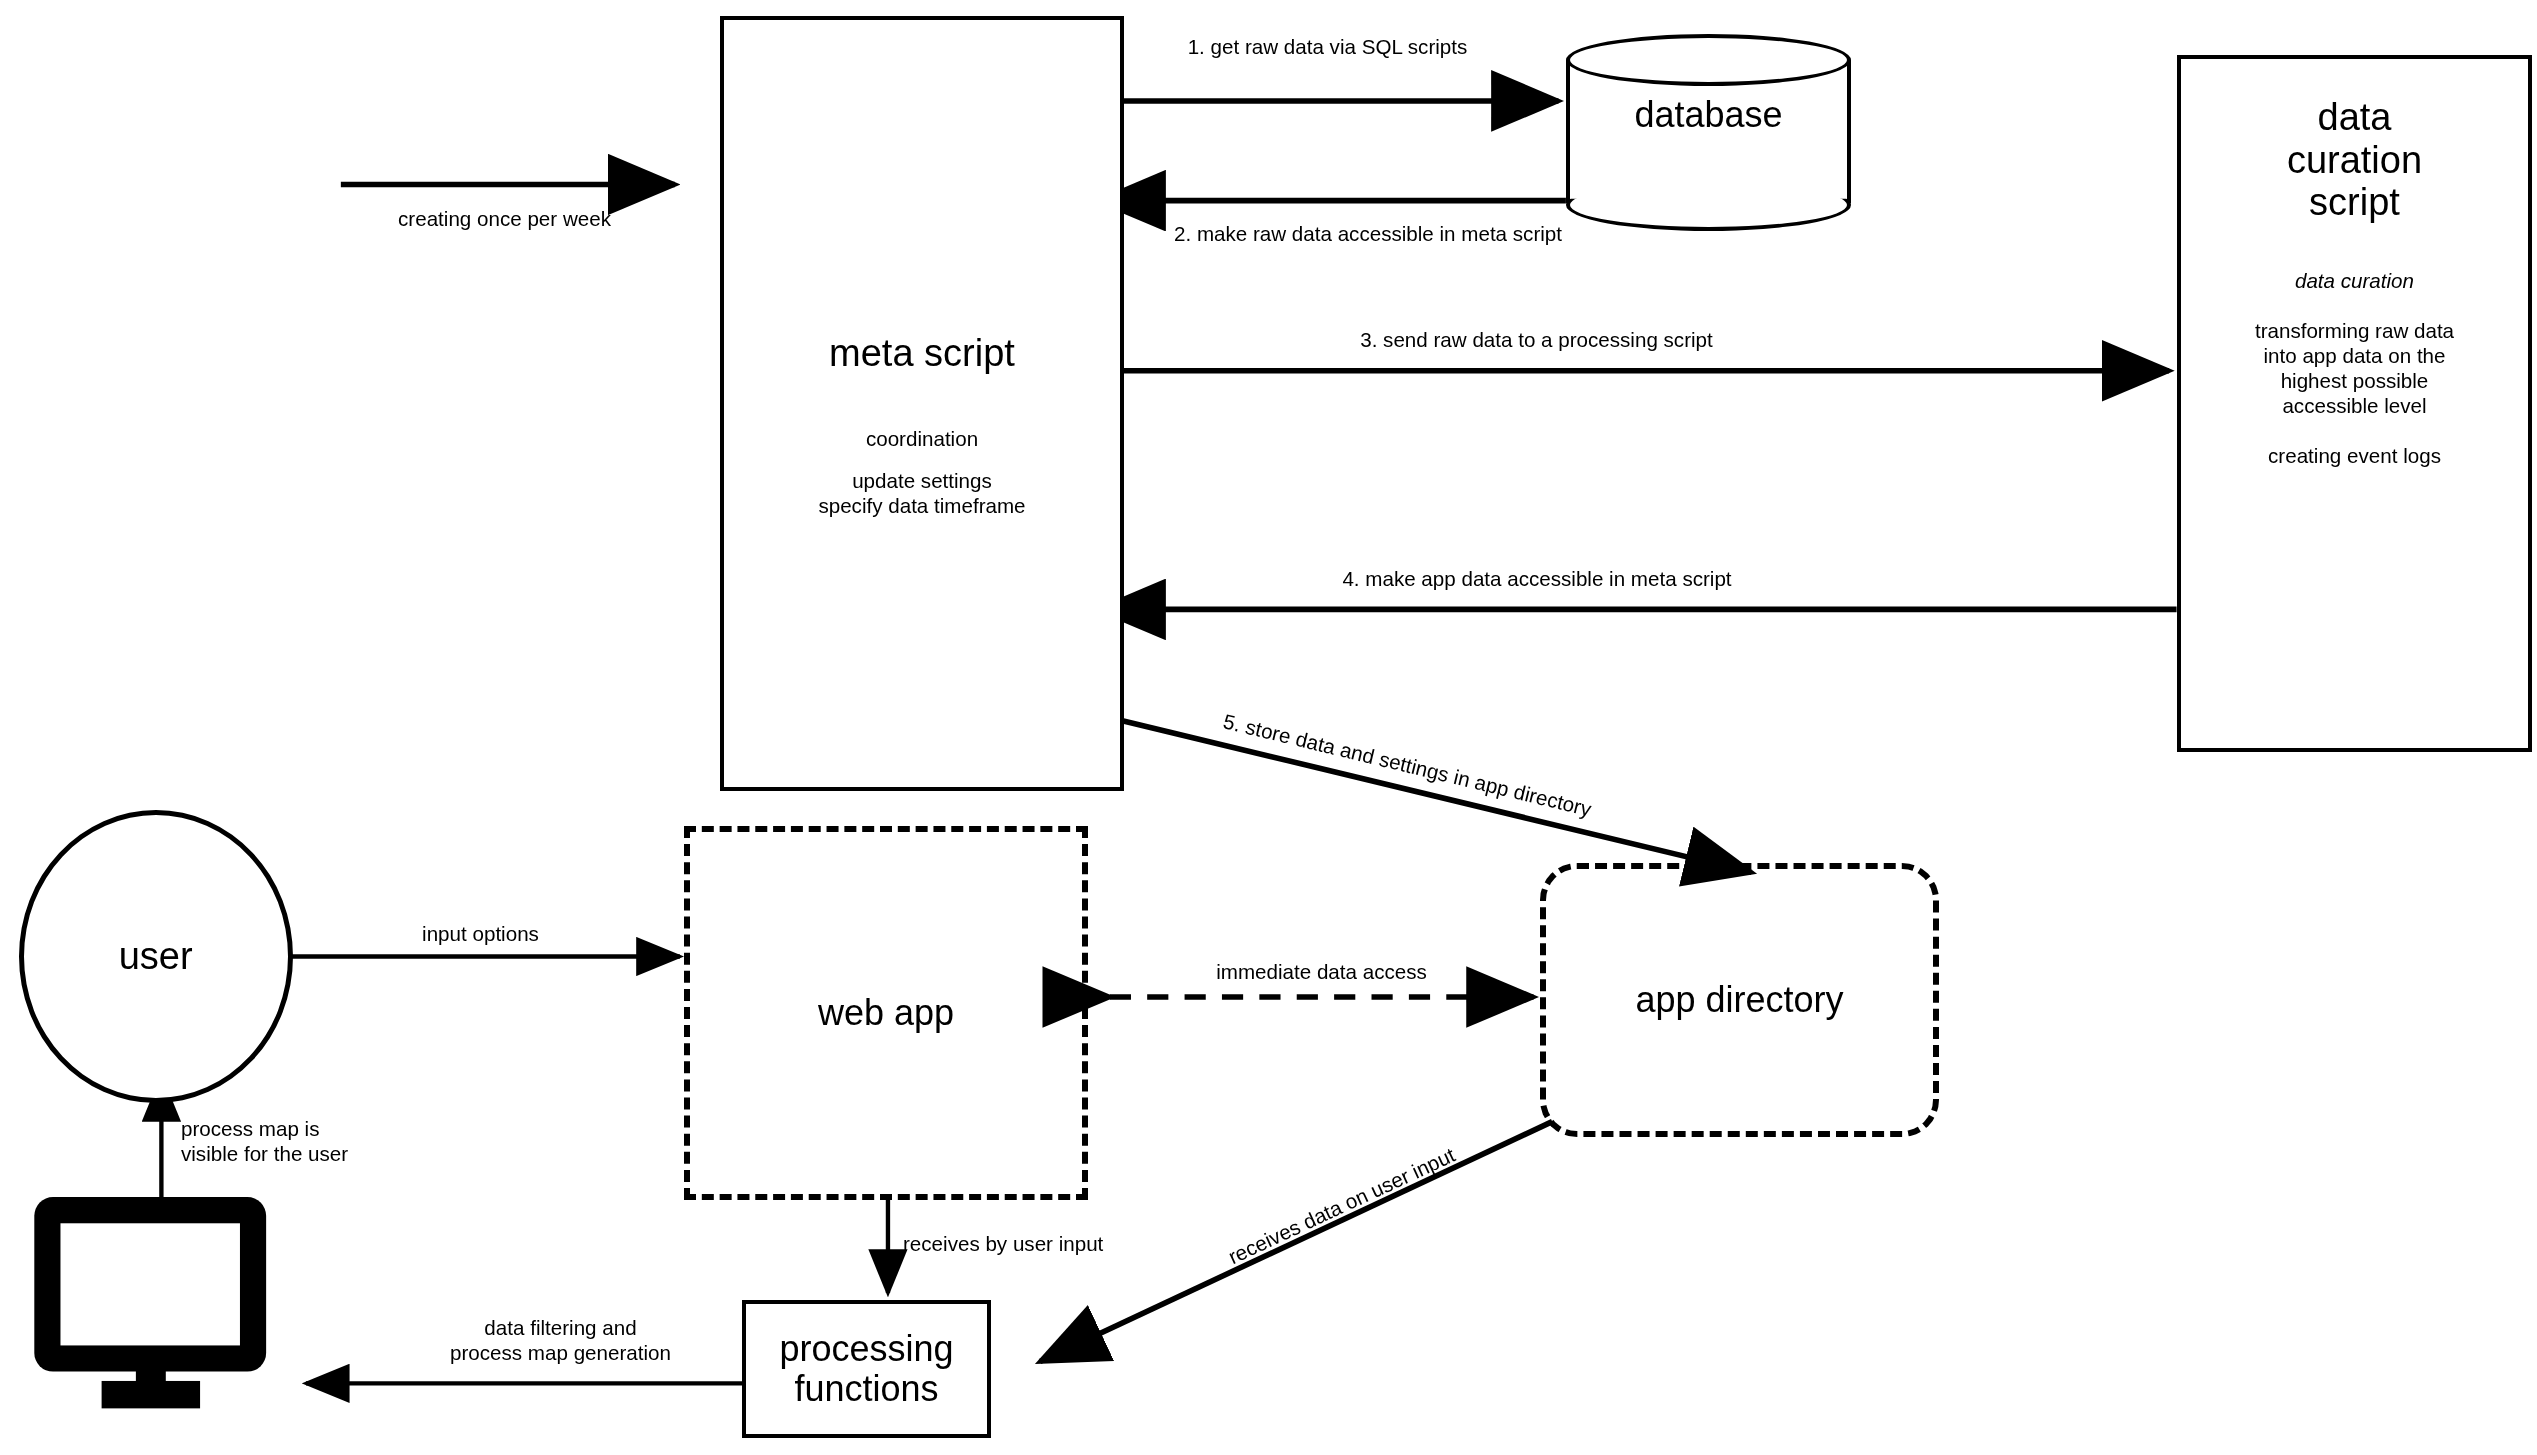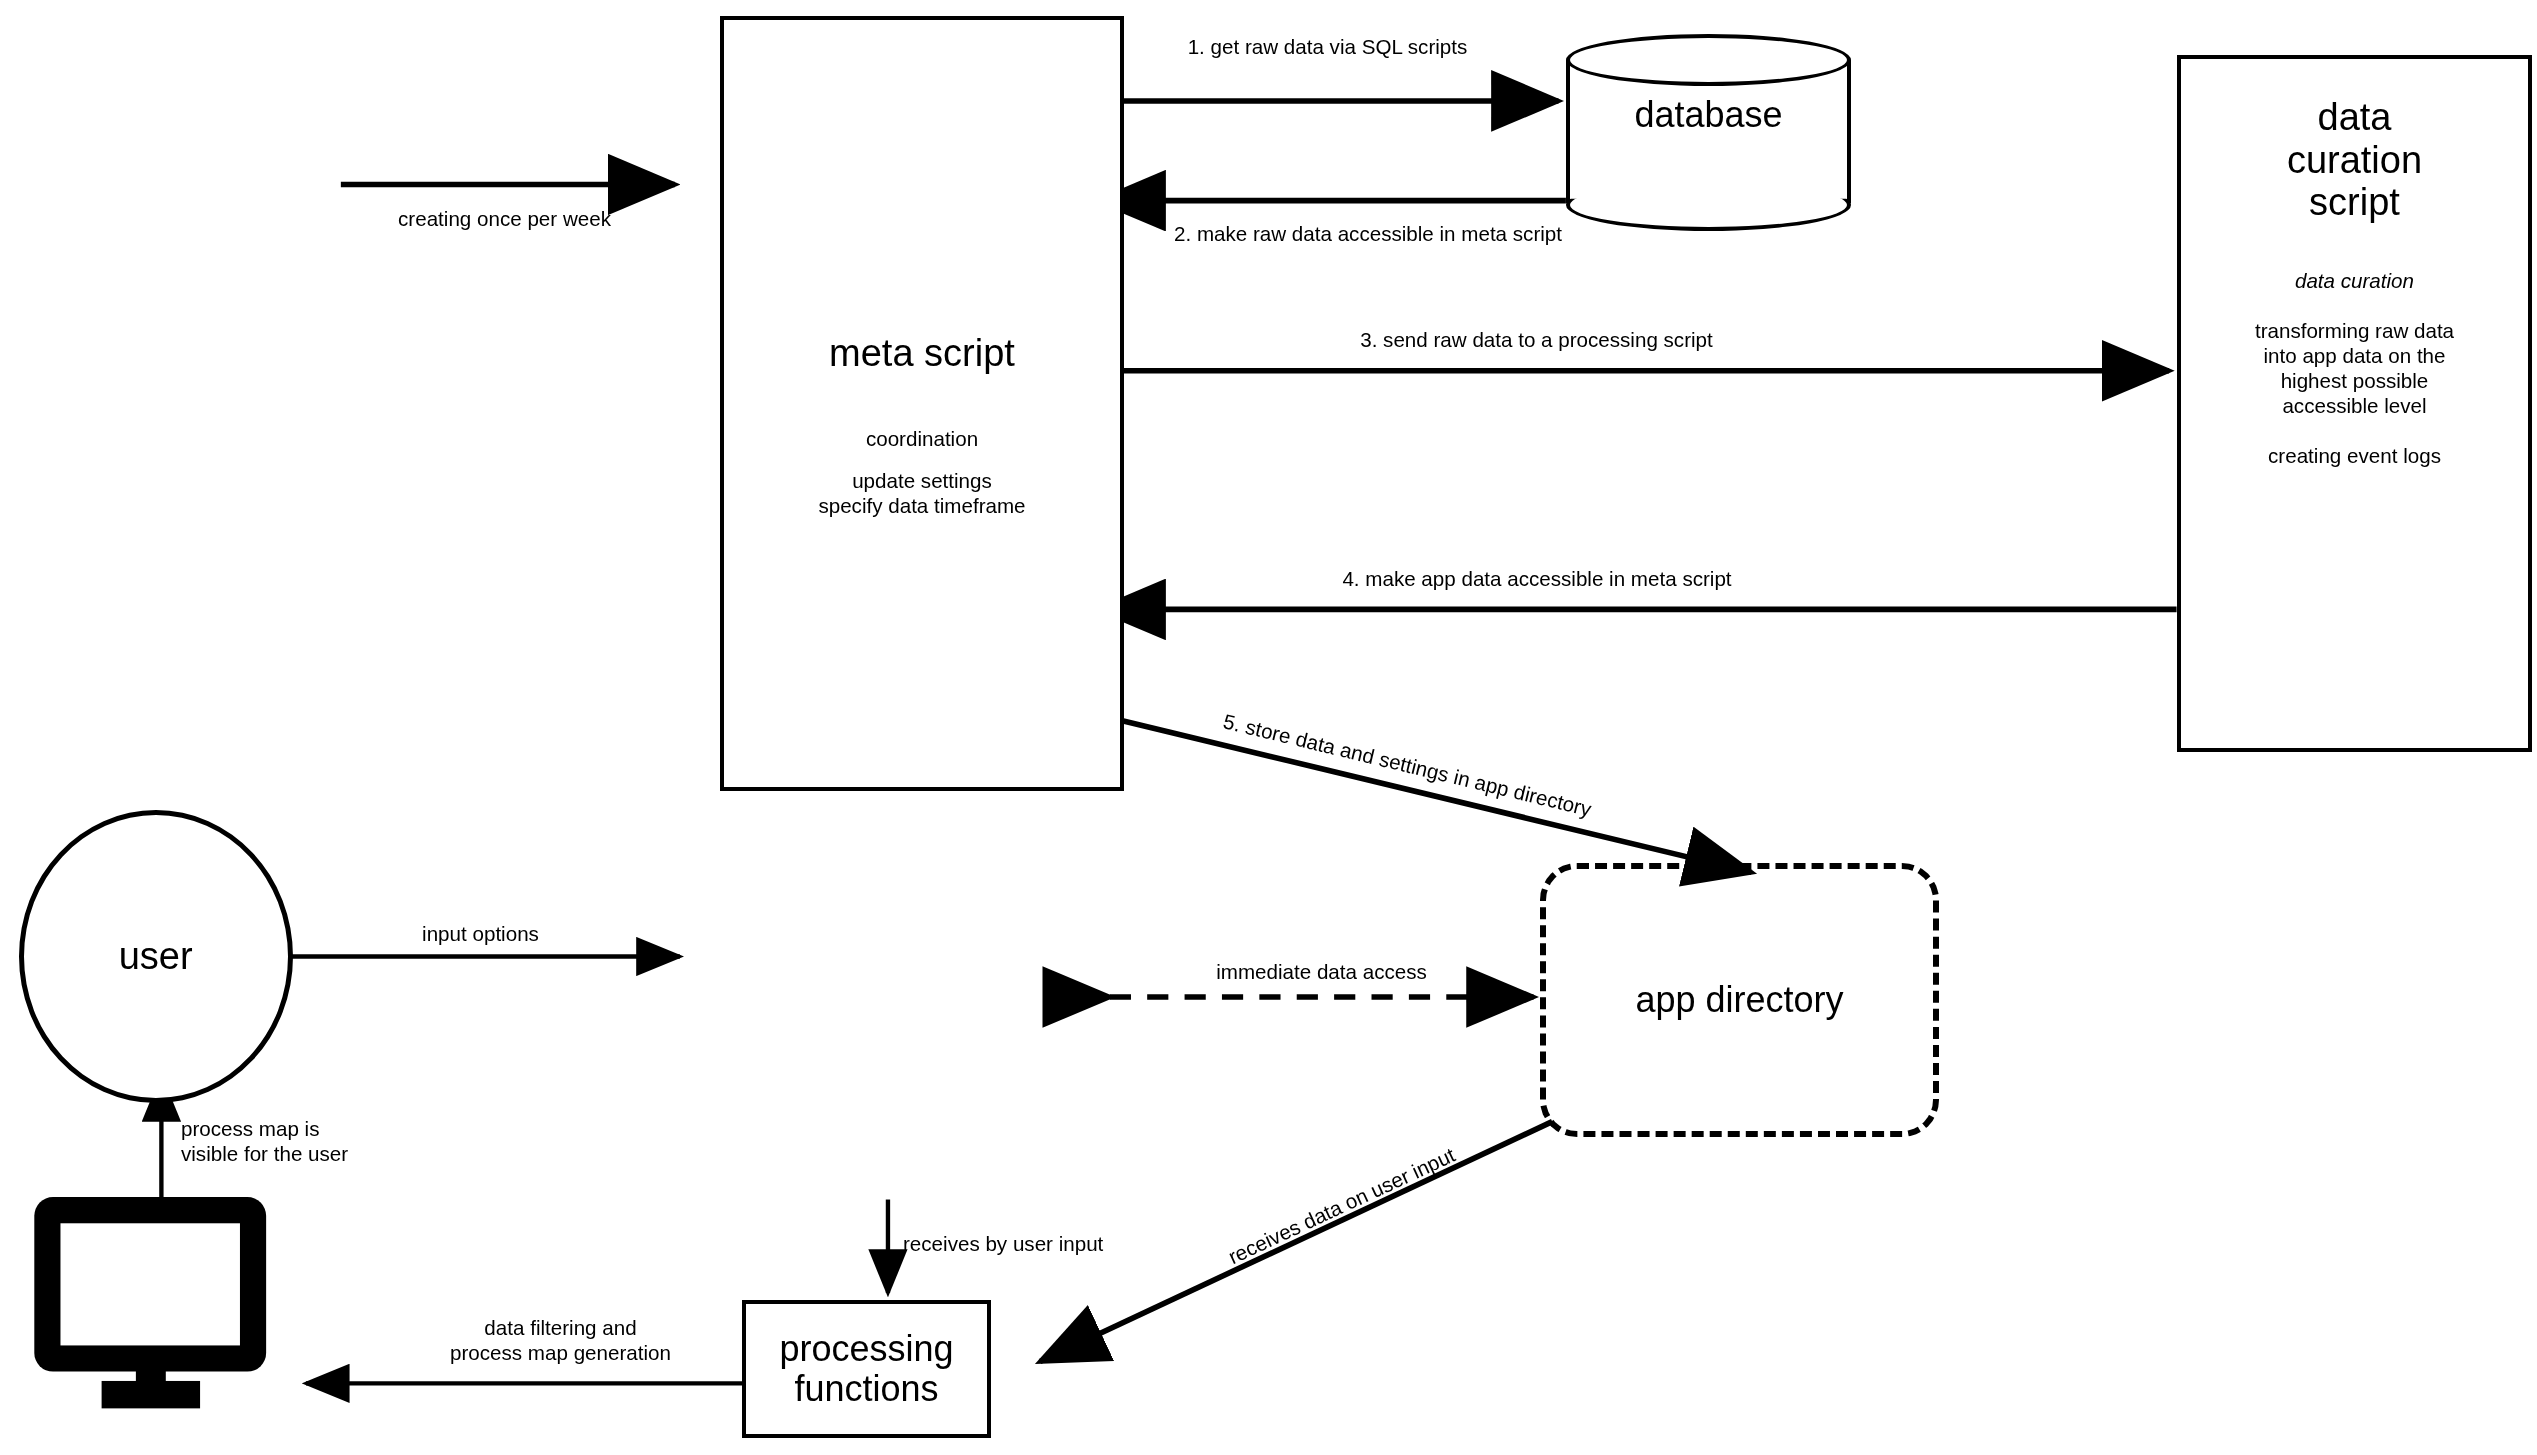--- a/index.html
+++ b/index.html
@@ -119,20 +119,23 @@
 
   <div id="monitor-icon" style="left:31px;top:1194px;width:259px;height:215px;">
     <svg viewBox="0 0 415 345" width="259" height="215" xmlns="http://www.w3.org/2000/svg">
       <rect x="5" y="5" width="372" height="280" rx="30" ry="30" fill="#000"></rect>
       <rect x="47" y="47" width="288" height="196" fill="#fff"></rect>
       <rect x="168" y="283" width="48" height="48" fill="#000"></rect>
       <rect x="113" y="300" width="158" height="44" fill="#000"></rect>
     </svg>
   </div>
 
+  <div class="node dashed-box" id="web-app" style="left:684px;top:826px;width:404px;height:374px;">
+    <div class="title-md">web app</div>
+  </div>
 
   <div class="node rounded-dashed" id="app-directory" style="left:1540px;top:863px;width:399px;height:274px;">
     <div class="title-md">app directory</div>
   </div>
 
   <div class="node solid-box" id="processing-functions" style="left:742px;top:1300px;width:249px;height:138px;">
     <div class="title-md" style="white-space:pre-line;">processing
 functions</div>
   </div>
 

